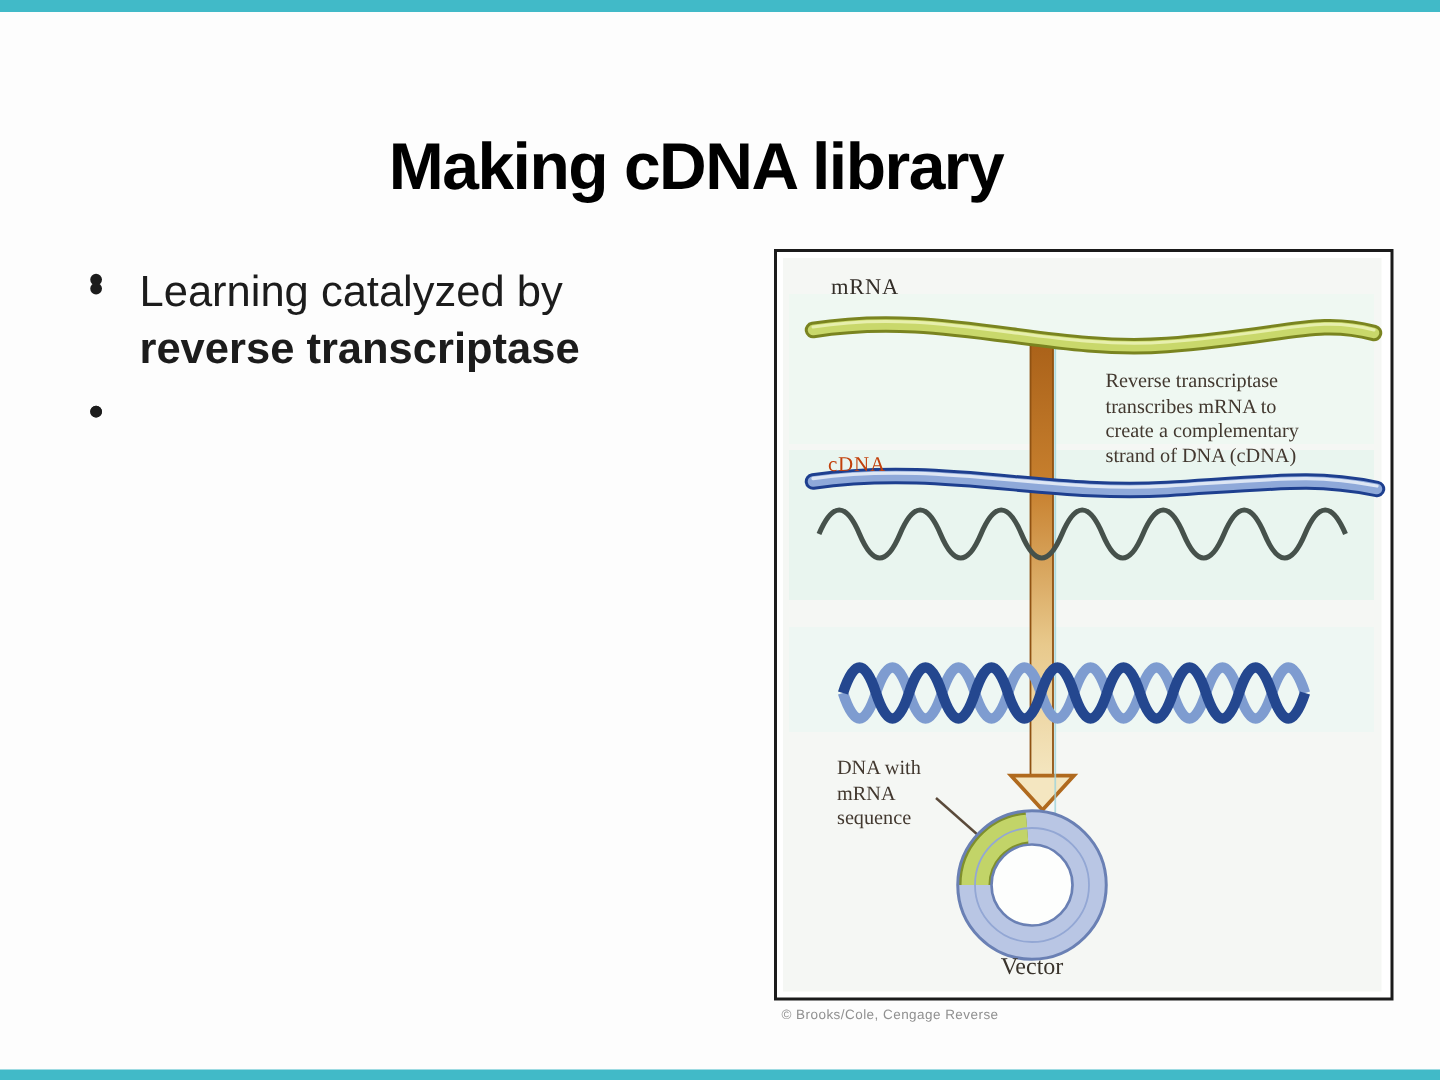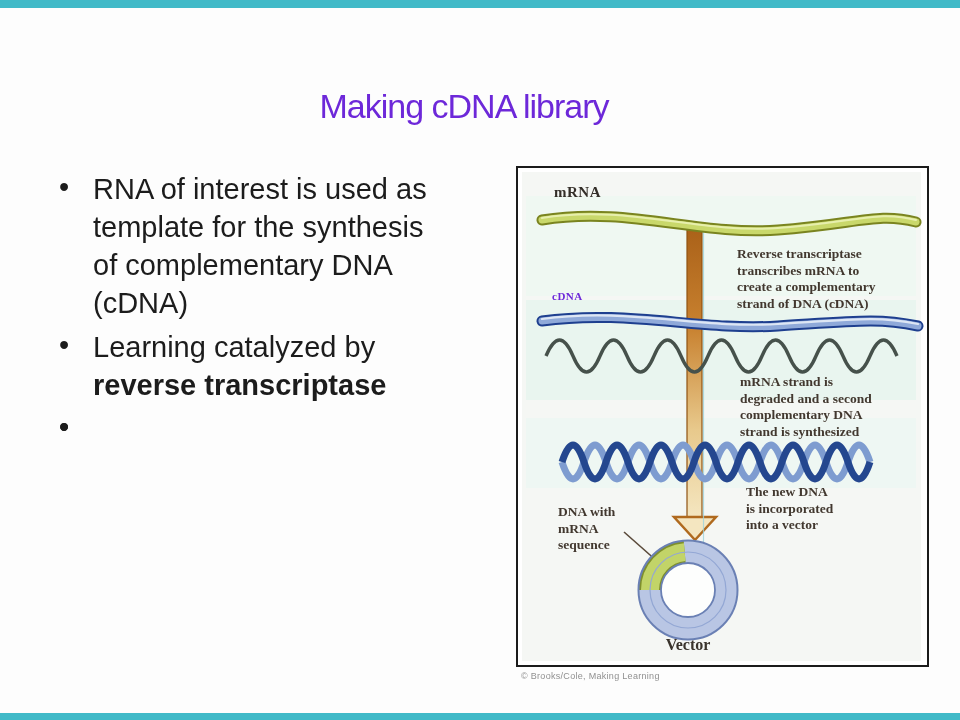--- a/index.html
+++ b/index.html
@@ -7,22 +7,22 @@
     width:960px;height:720px;position:relative;overflow:hidden;
     background:#fdfdfd;
     font-family:"Liberation Sans", sans-serif;
   }
   .accent-bar{position:absolute;left:0;width:960px;background:#41bac8;}
   .accent-bar.top{top:0;height:8px;}
   .accent-bar.bottom{bottom:0;height:7px;}
 
   .slide-title{
     position:absolute;top:48px;left:0;width:928px;
-    text-align:center;font-size:34px;line-height:70px;color:#6d28d9;
-    font-weight:400;letter-spacing:-1px;
+    text-align:center;font-size:44px;line-height:70px;color:#000000;
+    font-weight:700;letter-spacing:-1px;
   }
 
   .bullets{
     position:absolute;left:55px;top:170px;width:418px;
     list-style:none;margin:0;padding:0;
   }
   .bullets li{
     position:relative;padding-left:38px;margin:0 0 6px 0;
     font-size:29px;line-height:38px;color:#1c1c1c;
     white-space:pre-line;
@@ -33,49 +33,46 @@
   }
   .bullets li b{font-weight:700;}
 
   .diagram-panel{
     position:absolute;left:516px;top:166px;width:413px;height:501px;
     border:2px solid #1b1b1b;background:#ffffff;box-sizing:border-box;
   }
   .diagram-panel svg{position:absolute;left:0;top:0;}
 
   .dg-label{
-    position:absolute;font-family:"Liberation Serif", serif;font-weight:700;
+    position:absolute;font-family:"Liberation Serif", serif;font-weight:400;
     color:#42382f;white-space:pre-line;
   }
   .lbl-mrna{left:36px;top:16px;font-size:15px;letter-spacing:.5px;color:#332e28;}
-  .lbl-cdna{left:34px;top:122px;font-size:11px;letter-spacing:.5px;color:#6d28d9;}
+  .lbl-cdna{left:34px;top:135px;font-size:14px;letter-spacing:.5px;color:#c2410c;}
   .lbl-step1{left:219px;top:78px;font-size:13.5px;line-height:16.5px;width:190px;}
   .lbl-step2{left:222px;top:206px;font-size:13.5px;line-height:16.5px;width:190px;}
   .lbl-step3{left:228px;top:316px;font-size:13.5px;line-height:16.5px;width:160px;}
   .lbl-dnawith{left:40px;top:336px;font-size:13.5px;line-height:16.5px;width:100px;}
   .lbl-vector{left:120px;top:468px;width:100px;text-align:center;font-size:16px;color:#3a342c;}
 
   .credit{
     position:absolute;left:521px;top:671px;font-size:9px;color:#909090;
     letter-spacing:.3px;
   }
 </style>
 </head>
 <body>
 
 <div class="accent-bar top"></div>
 <div class="accent-bar bottom"></div>
 
 <h1 class="slide-title">Making cDNA library</h1>
 
 <ul class="bullets">
-  <li><span class="marker">•</span><span>RNA of interest is used as
-template for the synthesis
-of complementary DNA
-(cDNA)</span></li>
+  <li><span class="marker">•</span></li>
   <li><span class="marker">•</span><span>Learning catalyzed by
 </span><b>reverse transcriptase</b></li>
   <li><span class="marker">•</span></li>
   <li><span class="marker">•</span></li>
 </ul>
 
 <div class="diagram-panel">
   <svg width="409" height="497" viewBox="0 0 409 497">
     <defs>
       <linearGradient id="arrowGrad" x1="0" y1="0" x2="0" y2="1">
@@ -128,26 +125,19 @@
       <circle cx="170" cy="422" r="27" fill="none" stroke="#6a80b4" stroke-width="1.8"></circle>
     </g>
   </svg>
 
   <div class="dg-label lbl-mrna">mRNA</div>
   <div class="dg-label lbl-step1">Reverse transcriptase
 transcribes mRNA to
 create a complementary
 strand of DNA (cDNA)</div>
   <div class="dg-label lbl-cdna">cDNA</div>
-  <div class="dg-label lbl-step2">mRNA strand is
-degraded and a second
-complementary DNA
-strand is synthesized</div>
-  <div class="dg-label lbl-step3">The new DNA
-is incorporated
-into a vector</div>
   <div class="dg-label lbl-dnawith">DNA with
 mRNA
 sequence</div>
   <div class="dg-label lbl-vector">Vector</div>
 </div>
 
-<div class="credit">© Brooks/Cole, Making Learning</div>
+<div class="credit">© Brooks/Cole, Cengage Reverse</div>
 
 </body></html>

